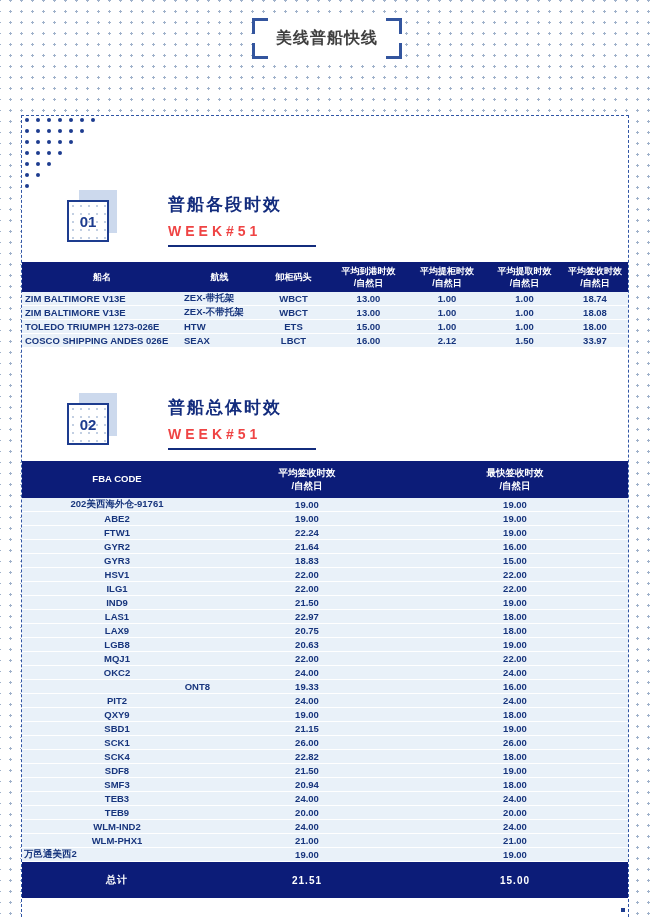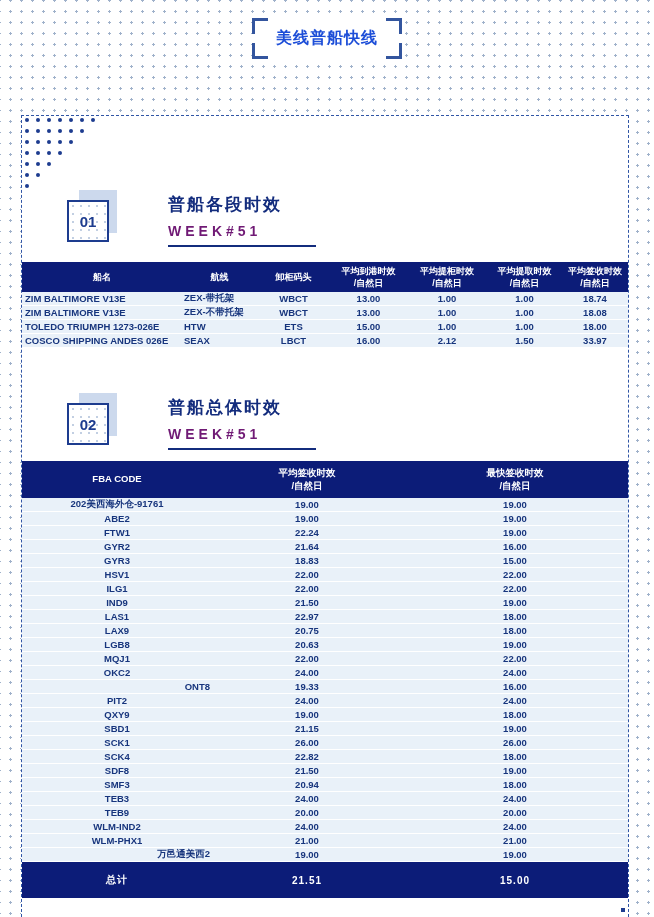--- a/index.html
+++ b/index.html
@@ -10,21 +10,21 @@
   }
   
   .dots-bg{
     position:absolute;inset:0;
     background-image:radial-gradient(#9fb1ca 1px, transparent 1.3px);
     background-size:11px 11px;background-position:5px 6px;
   }
   
   .page-header{position:absolute;top:18px;left:0;right:0;text-align:center;z-index:3;}
   .bracket-box{display:inline-block;position:relative;padding:10px 24px;background:#fff;}
-  .main-title{color:#1d4ed8;font-weight:bold;font-size:16px;letter-spacing:1px;white-space:nowrap;}
+  .main-title{color:#404040;font-weight:bold;font-size:16px;letter-spacing:1px;white-space:nowrap;}
   .corner{position:absolute;width:13px;height:13px;border:0 solid #33559e;}
   .corner.tl{top:0;left:0;border-top-width:3px;border-left-width:3px;}
   .corner.tr{top:0;right:0;border-top-width:3px;border-right-width:3px;}
   .corner.bl{bottom:0;left:0;border-bottom-width:3px;border-left-width:3px;}
   .corner.br{bottom:0;right:0;border-bottom-width:3px;border-right-width:3px;}
   .sub-title{margin-top:9px;color:#2e62b1;font-size:15px;font-weight:bold;letter-spacing:2px;}
   
   .content{
     position:absolute;left:21px;top:115px;width:606px;bottom:0;
     background:#ffffff;z-index:2;
@@ -42,21 +42,21 @@
     position:absolute;left:0;top:10px;width:38px;height:38px;background:#fff;
     border:2px solid #1d3c8f;display:flex;align-items:center;justify-content:center;
     color:#1d3c8f;font-weight:bold;font-size:15px;
     background-image:radial-gradient(#c2cfe2 0.9px, transparent 1.1px);
     background-size:8px 8px;
   }
   .sec-titles{position:absolute;left:146px;}
   .sec-titles.s1{top:77px;}
   .sec-titles.s2{top:280px;}
   .sec-title{color:#132c7d;font-weight:bold;font-size:17px;letter-spacing:2px;white-space:nowrap;}
-  .sec-week{color:#701a75;font-weight:bold;font-size:14px;letter-spacing:4px;margin-top:7px;}
+  .sec-week{color:#ef4444;font-weight:bold;font-size:14px;letter-spacing:4px;margin-top:7px;}
   .sec-underline{width:148px;height:2px;background:#132c7d;margin-top:6px;}
   
   .tbl-wrap{position:absolute;left:0;width:606px;}
   #ship-table-wrap{top:146px;}
   #fba-table-wrap{top:345px;}
   table{border-collapse:collapse;table-layout:fixed;width:606px;}
   thead th{
     background:#0c1c78;color:#ffffff;font-weight:bold;font-size:9px;
     padding:0 1px;vertical-align:middle;line-height:1.35;
   }
@@ -364,21 +364,21 @@
             <td style="text-align: center;">WLM-IND2</td>
             <td style="text-align: center;">24.00</td>
             <td style="text-align: center;">24.00</td>
           </tr>
           <tr>
             <td style="text-align: center;">WLM-PHX1</td>
             <td style="text-align: center;">21.00</td>
             <td style="text-align: center;">21.00</td>
           </tr>
           <tr>
-            <td style="text-align: right;">万邑通美西2</td>
+            <td style="text-align: left;">万邑通美西2</td>
             <td style="text-align: center;">19.00</td>
             <td style="text-align: center;">19.00</td>
           </tr>
         </tbody>
         <tfoot>
           <tr>
             <td>总计</td>
             <td>21.51</td>
             <td>15.00</td>
           </tr>

